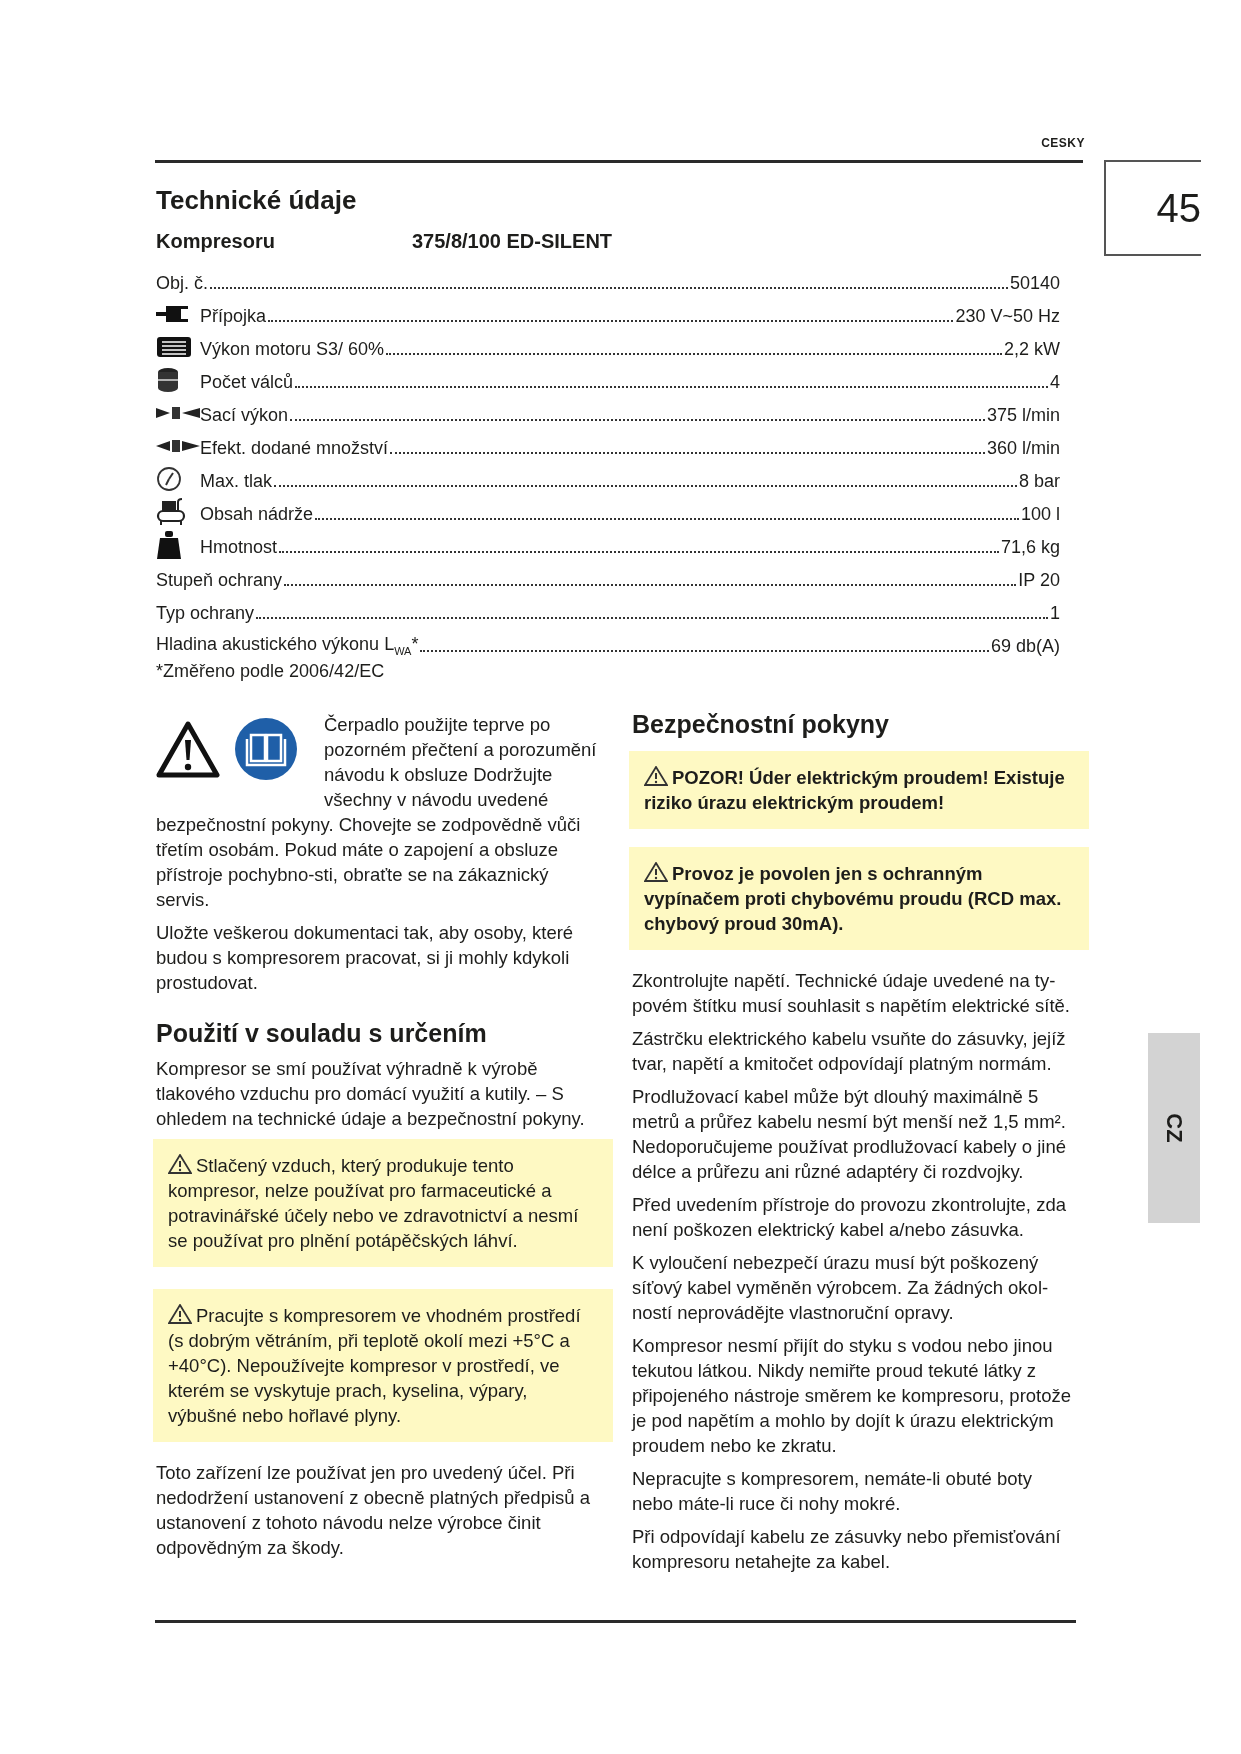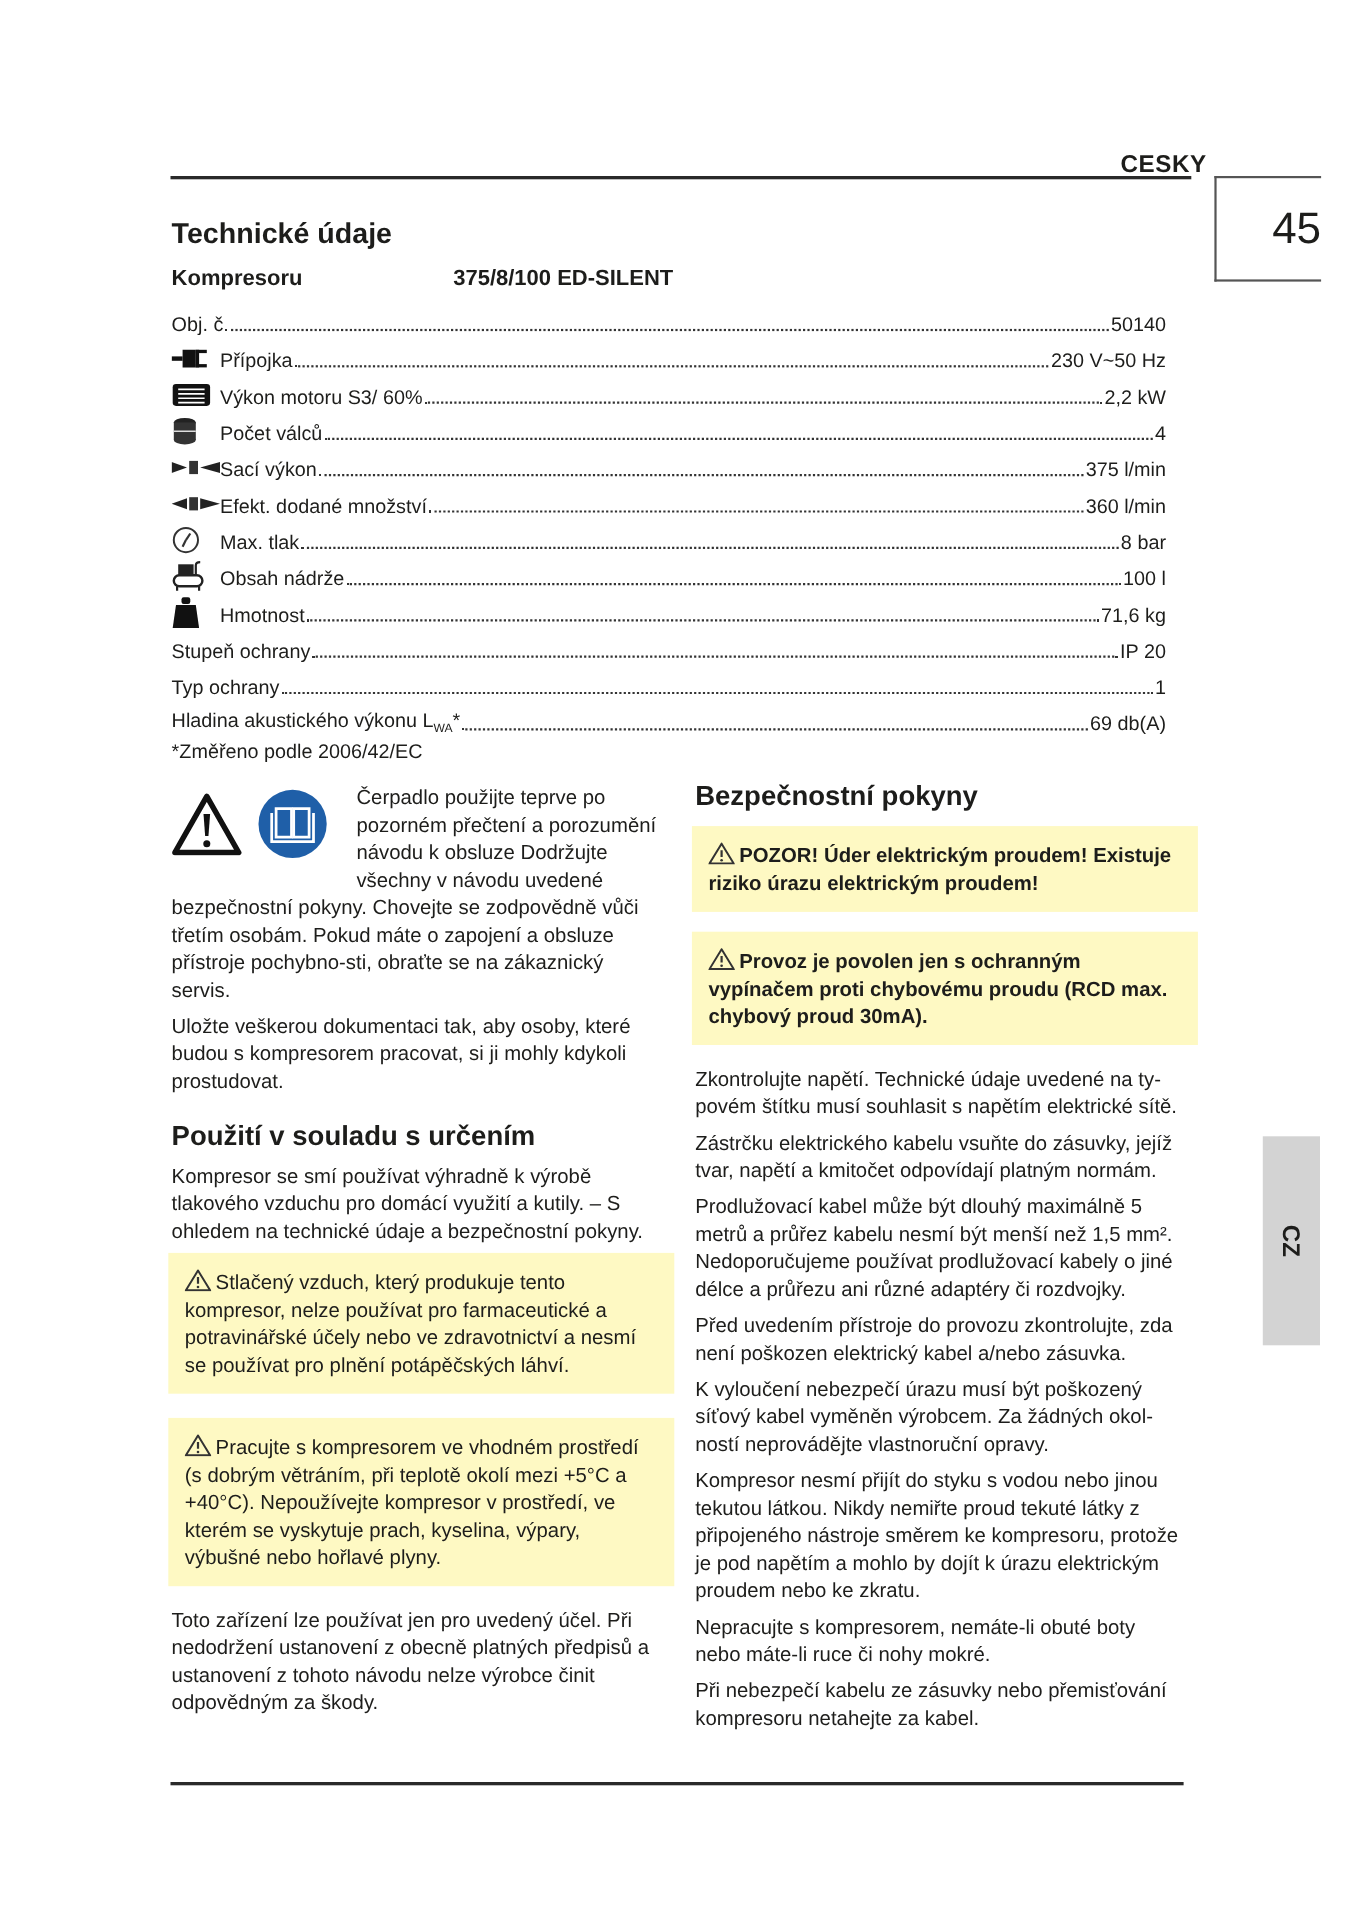--- a/index.html
+++ b/index.html
@@ -1,35 +1,35 @@
 <!DOCTYPE html>
 <html><head>
 <meta charset="utf-8">
 <style>
   html, body { margin: 0; padding: 0; }
   body {
     width: 1241px; height: 1754px; position: relative; background: #ffffff;
     font-family: "Liberation Sans", "DejaVu Sans", sans-serif; color: #1d1d1b;
     overflow: hidden;
   }
-  .lang-label { position: absolute; top: 136px; right: 144px; font-size: 22px; font-weight: bold; letter-spacing: 0.5px; }
+  .lang-label { position: absolute; top: 136px; right: 156px; font-size: 12px; font-weight: bold; letter-spacing: 0.5px; }
   .top-rule { position: absolute; top: 160px; left: 155px; width: 928px; height: 3px; background: #2a2a2a; }
   .bottom-rule { position: absolute; top: 1620px; left: 155px; width: 921px; height: 3px; background: #2a2a2a; }
   .page-box {
     position: absolute; top: 160px; left: 1104px; width: 95px; height: 92px;
     border-top: 2px solid #555; border-left: 2px solid #555; border-bottom: 2px solid #555;
     display: flex; align-items: center; justify-content: flex-end; font-size: 40px; color: #1d1d1b;
   }
   .lang-tab {
     position: absolute; top: 1033px; left: 1148px; width: 52px; height: 190px; background: #d3d3d3;
     display: flex; align-items: center; justify-content: center;
   }
   .lang-tab span { transform: rotate(90deg); font-weight: bold; font-size: 22px; display: inline-block; }
 
-  .tech { position: absolute; top: 197px; left: 156px; width: 904px; }
+  .tech { position: absolute; top: 185px; left: 156px; width: 904px; }
   .tech h1 { margin: 0; font-size: 26px; font-weight: bold; }
   .model-row { display: flex; margin-top: 14px; font-size: 20px; font-weight: bold; }
   .model-row .k { width: 256px; }
   .spec-list { margin-top: 8px; }
   .spec-row { display: flex; align-items: flex-end; height: 33px; font-size: 18px; text-align: right; }
   .spec-row .ic { width: 44px; height: 26px; display: flex; align-items: center; justify-content: flex-start; flex: none; }
   .spec-row .label { white-space: nowrap; }
   .spec-row .dots { flex: 1; border-bottom: 2px dotted #333; margin: 0 2px 5px 2px; height: 0; }
   .spec-row .val { white-space: nowrap; margin-top: 44px; }
   .spec-row sub { font-size: 11px; }
@@ -250,16 +250,16 @@
           <circle cx="12" cy="16" r="1.2" fill="#333"></circle>
         </svg></span><span>Provoz je povolen jen s ochranným vypínačem proti chybovému proudu (RCD max. chybový proud 30mA).</span>
   </div>
   <p>Zkontrolujte napětí. Technické údaje uvedené na ty-povém štítku musí souhlasit s napětím elektrické sítě.</p>
   <p>Zástrčku elektrického kabelu vsuňte do zásuvky, jejíž tvar, napětí a kmitočet odpovídají platným normám.</p>
   <p>Prodlužovací kabel může být dlouhý maximálně 5 metrů a průřez kabelu nesmí být menší než 1,5 mm². Nedoporučujeme používat prodlužovací kabely o jiné délce a průřezu ani různé adaptéry či rozdvojky.</p>
   <p>Před uvedením přístroje do provozu zkontrolujte, zda není poškozen elektrický kabel a/nebo zásuvka.</p>
   <p>K vyloučení nebezpečí úrazu musí být poškozený síťový kabel vyměněn výrobcem. Za žádných okol-ností neprovádějte vlastnoruční opravy.</p>
   <p>Kompresor nesmí přijít do styku s vodou nebo jinou tekutou látkou. Nikdy nemiřte proud tekuté látky z připojeného nástroje směrem ke kompresoru, protože je pod napětím a mohlo by dojít k úrazu elektrickým proudem nebo ke zkratu.</p>
   <p>Nepracujte s kompresorem, nemáte-li obuté boty nebo máte-li ruce či nohy mokré.</p>
-  <p>Při nebezpečí kabelu ze zásuvky nebo přemisťování kompresoru netahejte za kabel.</p>
+  <p>Při odpovídají kabelu ze zásuvky nebo přemisťování kompresoru netahejte za kabel.</p>
 </section>
 
 <div class="bottom-rule"></div>
 
 </body></html>

